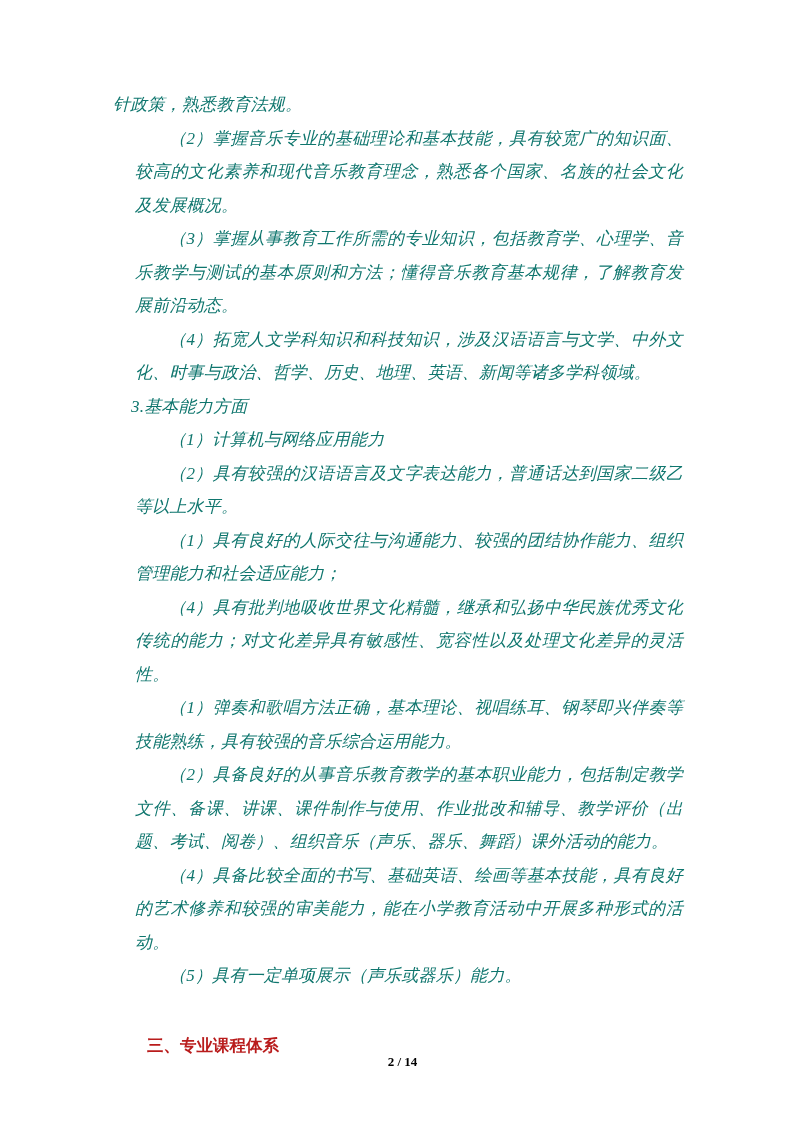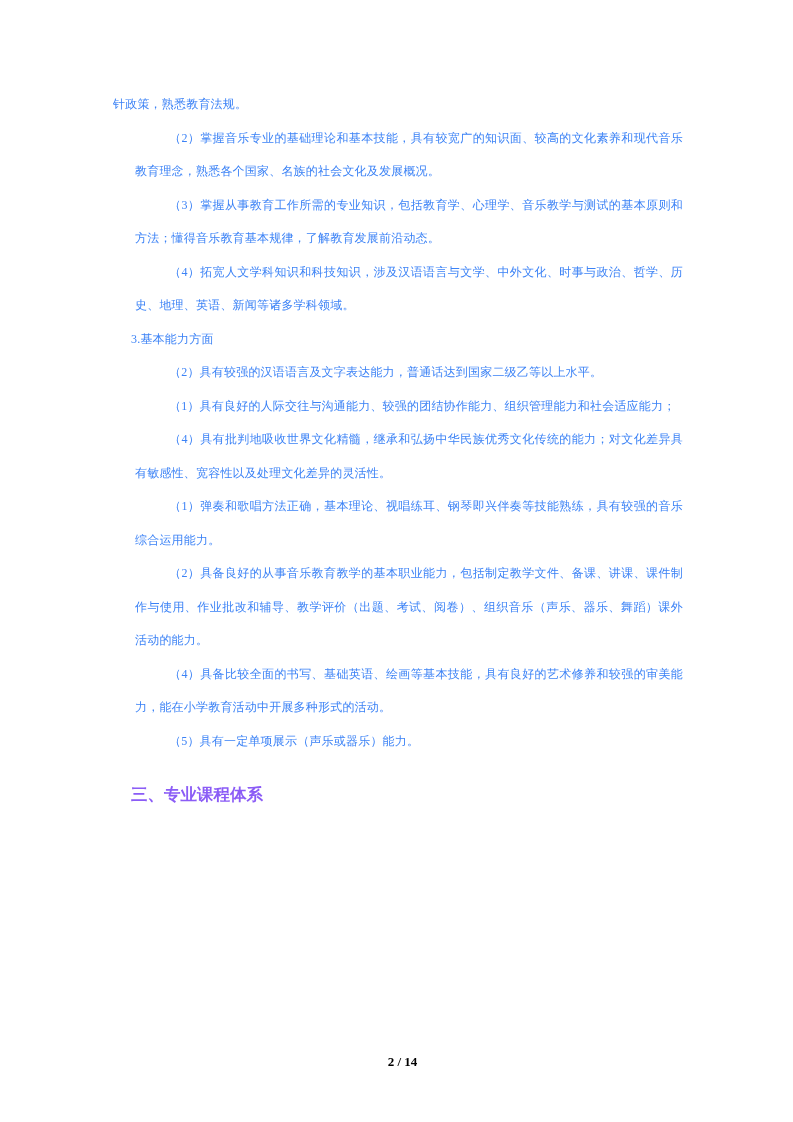--- a/index.html
+++ b/index.html
@@ -19,45 +19,46 @@
     box-sizing: border-box;
     overflow: hidden;
   }
   .content {
     position: absolute;
     left: 113px;
     top: 88px;
     width: 570px;
   }
   .para {
-    font-size: 12px;
+    font-size: 17px;
     line-height: 33.5px;
-    color: #3b82f6;
+    color: #0f766e;
     text-align: justify;
     text-justify: inter-ideograph;
     margin: 0;
     letter-spacing: 0.2px;
+    font-style: italic;
   }
   .indent-1 {
     text-indent: 18px;
   }
   .indent-2 {
     text-indent: 34px;
     margin-left: 22px;
   }
   .no-indent {
     text-indent: 0;
   }
   .heading {
     font-size: 16.5px;
     line-height: 33.5px;
     font-weight: bold;
-    color: #8b5cf6;
+    color: #b91c1c;
     text-indent: 18px;
-    margin: 0;
+    margin: 16px;
   }
   .spacer-small {
     height: 14px;
   }
   .spacer-mid {
     height: 20px;
   }
   .footer {
     position: absolute;
     left: 12px;
@@ -73,20 +74,21 @@
 </head>
 <body>
 
 <div class="page">
   <div class="content">
       <p class="para no-indent">针政策，熟悉教育法规。</p>
       <p class="para indent-2">（2）掌握音乐专业的基础理论和基本技能，具有较宽广的知识面、较高的文化素养和现代音乐教育理念，熟悉各个国家、名族的社会文化及发展概况。</p>
       <p class="para indent-2">（3）掌握从事教育工作所需的专业知识，包括教育学、心理学、音乐教学与测试的基本原则和方法；懂得音乐教育基本规律，了解教育发展前沿动态。</p>
       <p class="para indent-2">（4）拓宽人文学科知识和科技知识，涉及汉语语言与文学、中外文化、时事与政治、哲学、历史、地理、英语、新闻等诸多学科领域。</p>
       <p class="para indent-1">3.基本能力方面</p>
+      <p class="para indent-2">（1）计算机与网络应用能力</p>
       <p class="para indent-2">（2）具有较强的汉语语言及文字表达能力，普通话达到国家二级乙等以上水平。</p>
       <p class="para indent-2">（1）具有良好的人际交往与沟通能力、较强的团结协作能力、组织管理能力和社会适应能力；</p>
       <p class="para indent-2">（4）具有批判地吸收世界文化精髓，继承和弘扬中华民族优秀文化传统的能力；对文化差异具有敏感性、宽容性以及处理文化差异的灵活性。</p>
       <p class="para indent-2">（1）弹奏和歌唱方法正确，基本理论、视唱练耳、钢琴即兴伴奏等技能熟练，具有较强的音乐综合运用能力。</p>
       <p class="para indent-2">（2）具备良好的从事音乐教育教学的基本职业能力，包括制定教学文件、备课、讲课、课件制作与使用、作业批改和辅导、教学评价（出题、考试、阅卷）、组织音乐（声乐、器乐、舞蹈）课外活动的能力。</p>
       <p class="para indent-2">（4）具备比较全面的书写、基础英语、绘画等基本技能，具有良好的艺术修养和较强的审美能力，能在小学教育活动中开展多种形式的活动。</p>
       <p class="para indent-2">（5）具有一定单项展示（声乐或器乐）能力。</p>
       <div class="spacer-mid"></div>
       <p class="heading">三、专业课程体系</p>
       <div class="spacer-small"></div>

